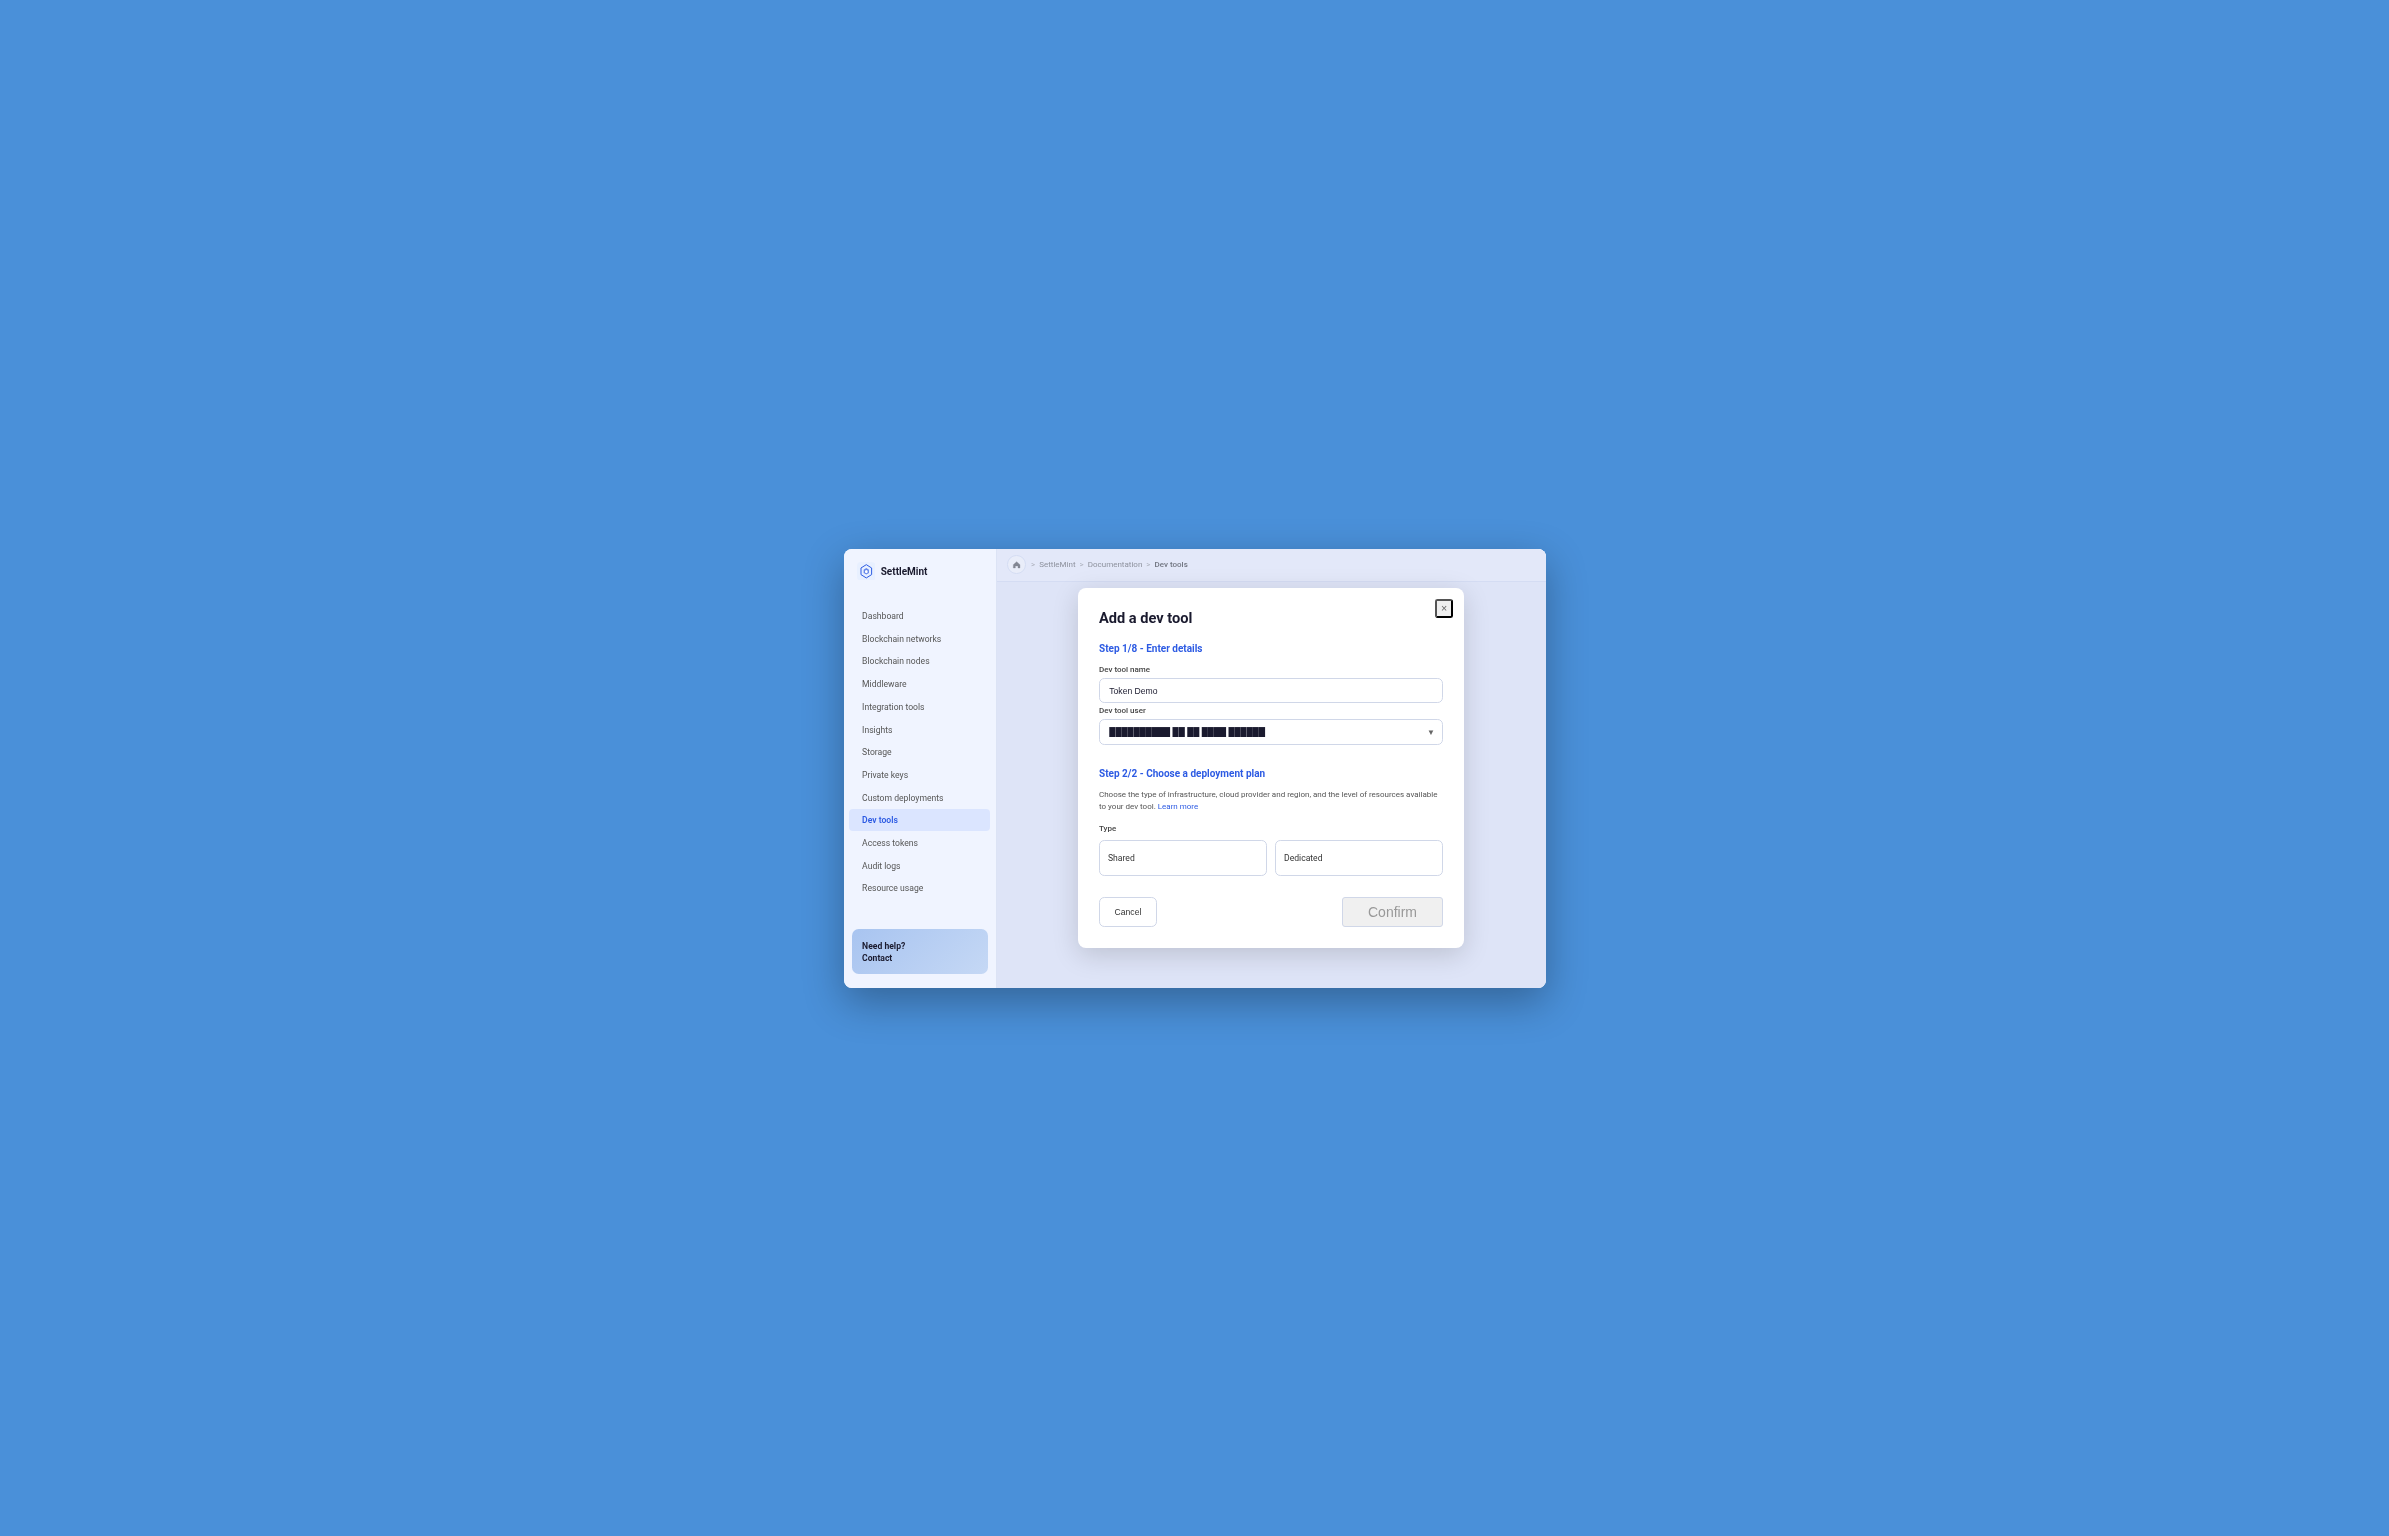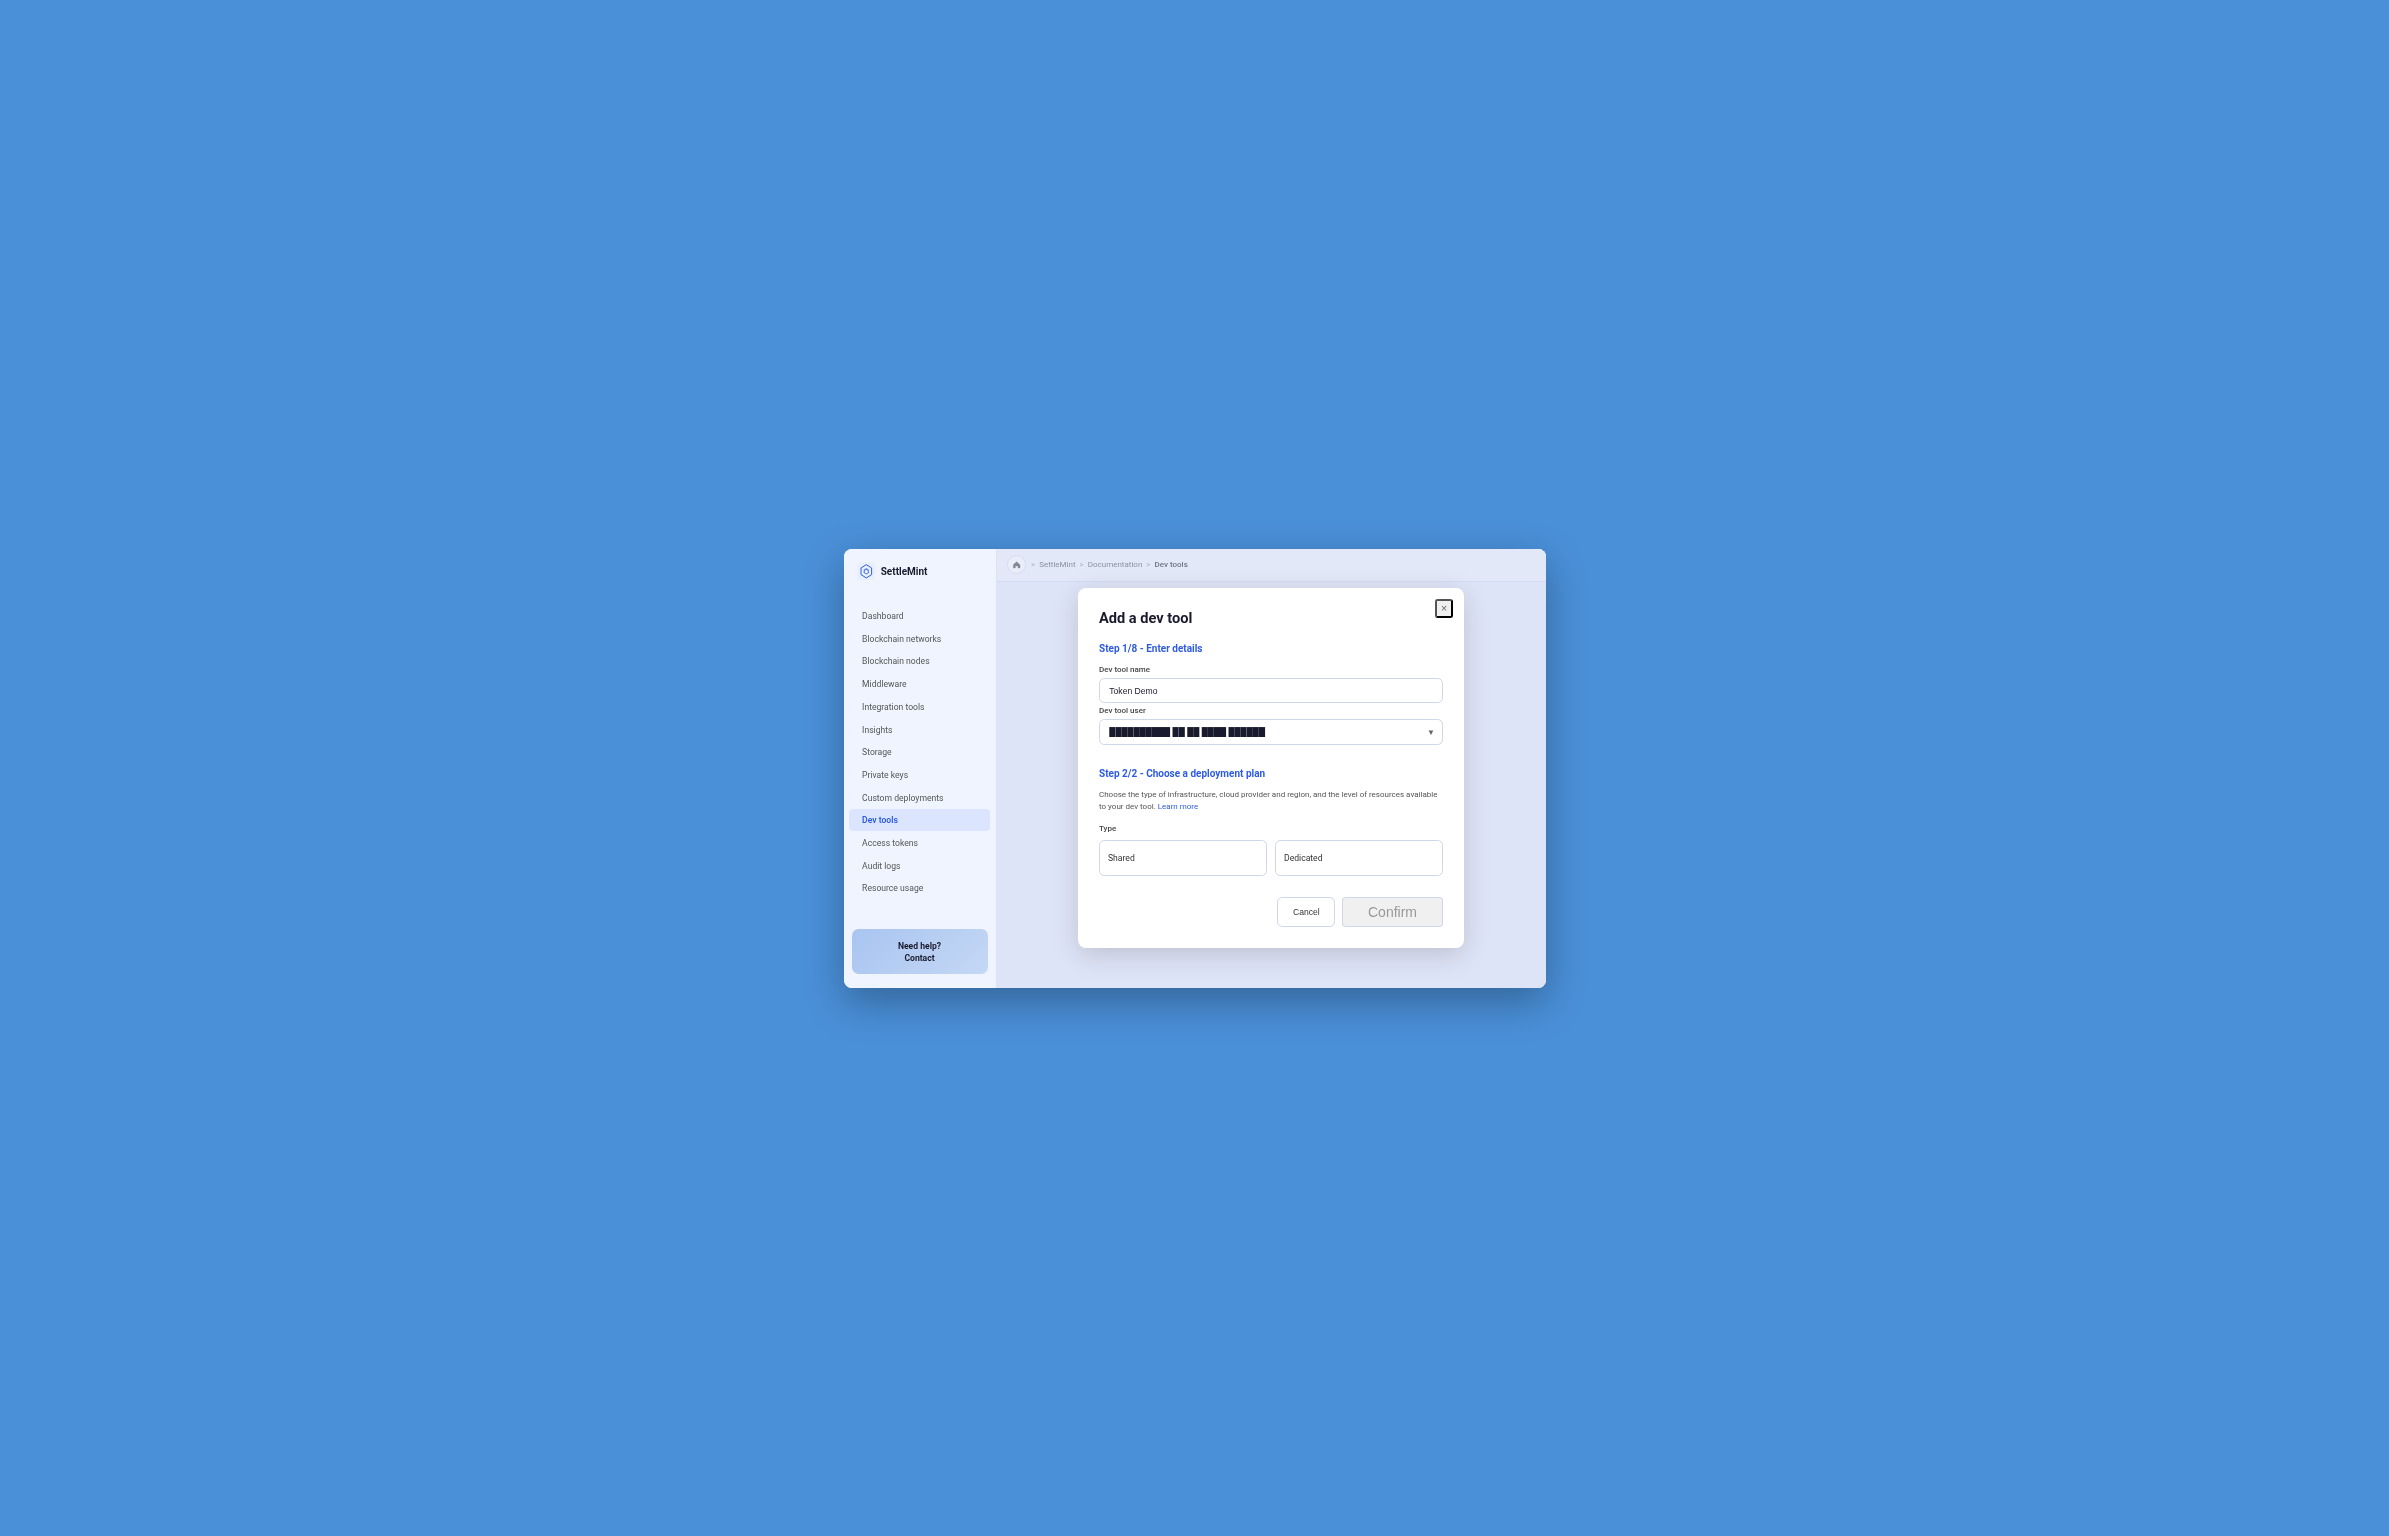--- a/index.html
+++ b/index.html
@@ -67,21 +67,20 @@
       font-weight: 600;
     }
     .sidebar-footer {
       padding: 10.6px 8px 0 8px;
     }
     .help-card {
       background: linear-gradient(135deg, #a8c4f0, #c5d8f5);
       border-radius: 6.7px;
       padding: 10.6px;
       color: #1a1a2e;
-      text-align: center;
     }
     .help-card-title {
       font-size: 8.6px;
       font-weight: 700;
       line-height: 1.4;
     }
     
     .main-content {
       flex: 1;
       background: #edf1fc;
@@ -257,21 +256,21 @@
       border-radius: 5.3px;
       text-align: left;
       font-size: 8.6px;
       color: #333;
       cursor: pointer;
       background: #fff;
       transition: border-color 0.15s;
     }
     .modal-actions {
       display: flex;
-      justify-content: flex-end;
+      justify-content: space-between;
       gap: 6.7px;
     }
     .btn-cancel {
       padding: 6px 14.6px;
       border: 1px solid #d0d7e8;
       border-radius: 5.3px;
       background: #fff;
       color: #333;
       font-size: 8.6px;
       cursor: pointer;

